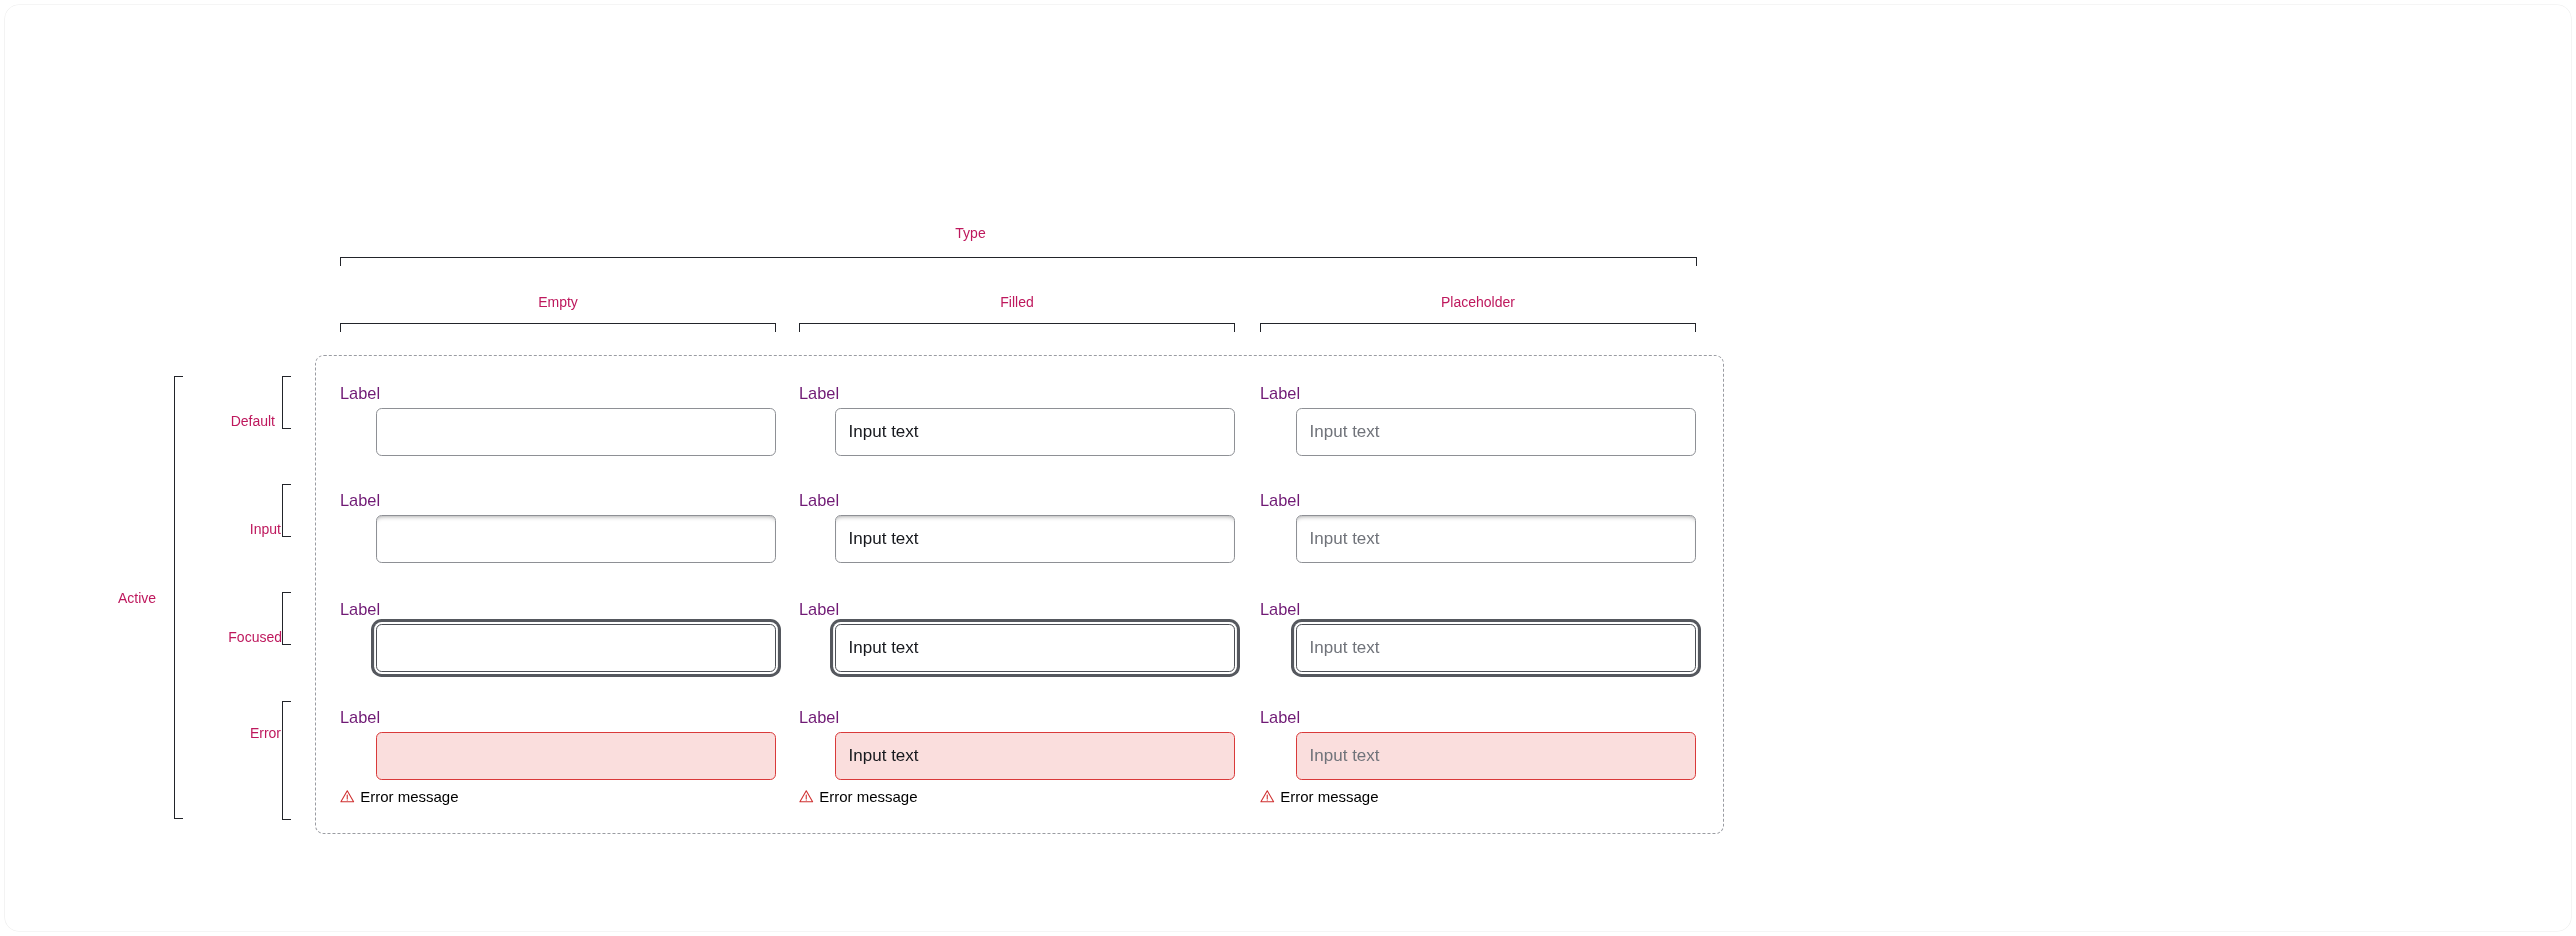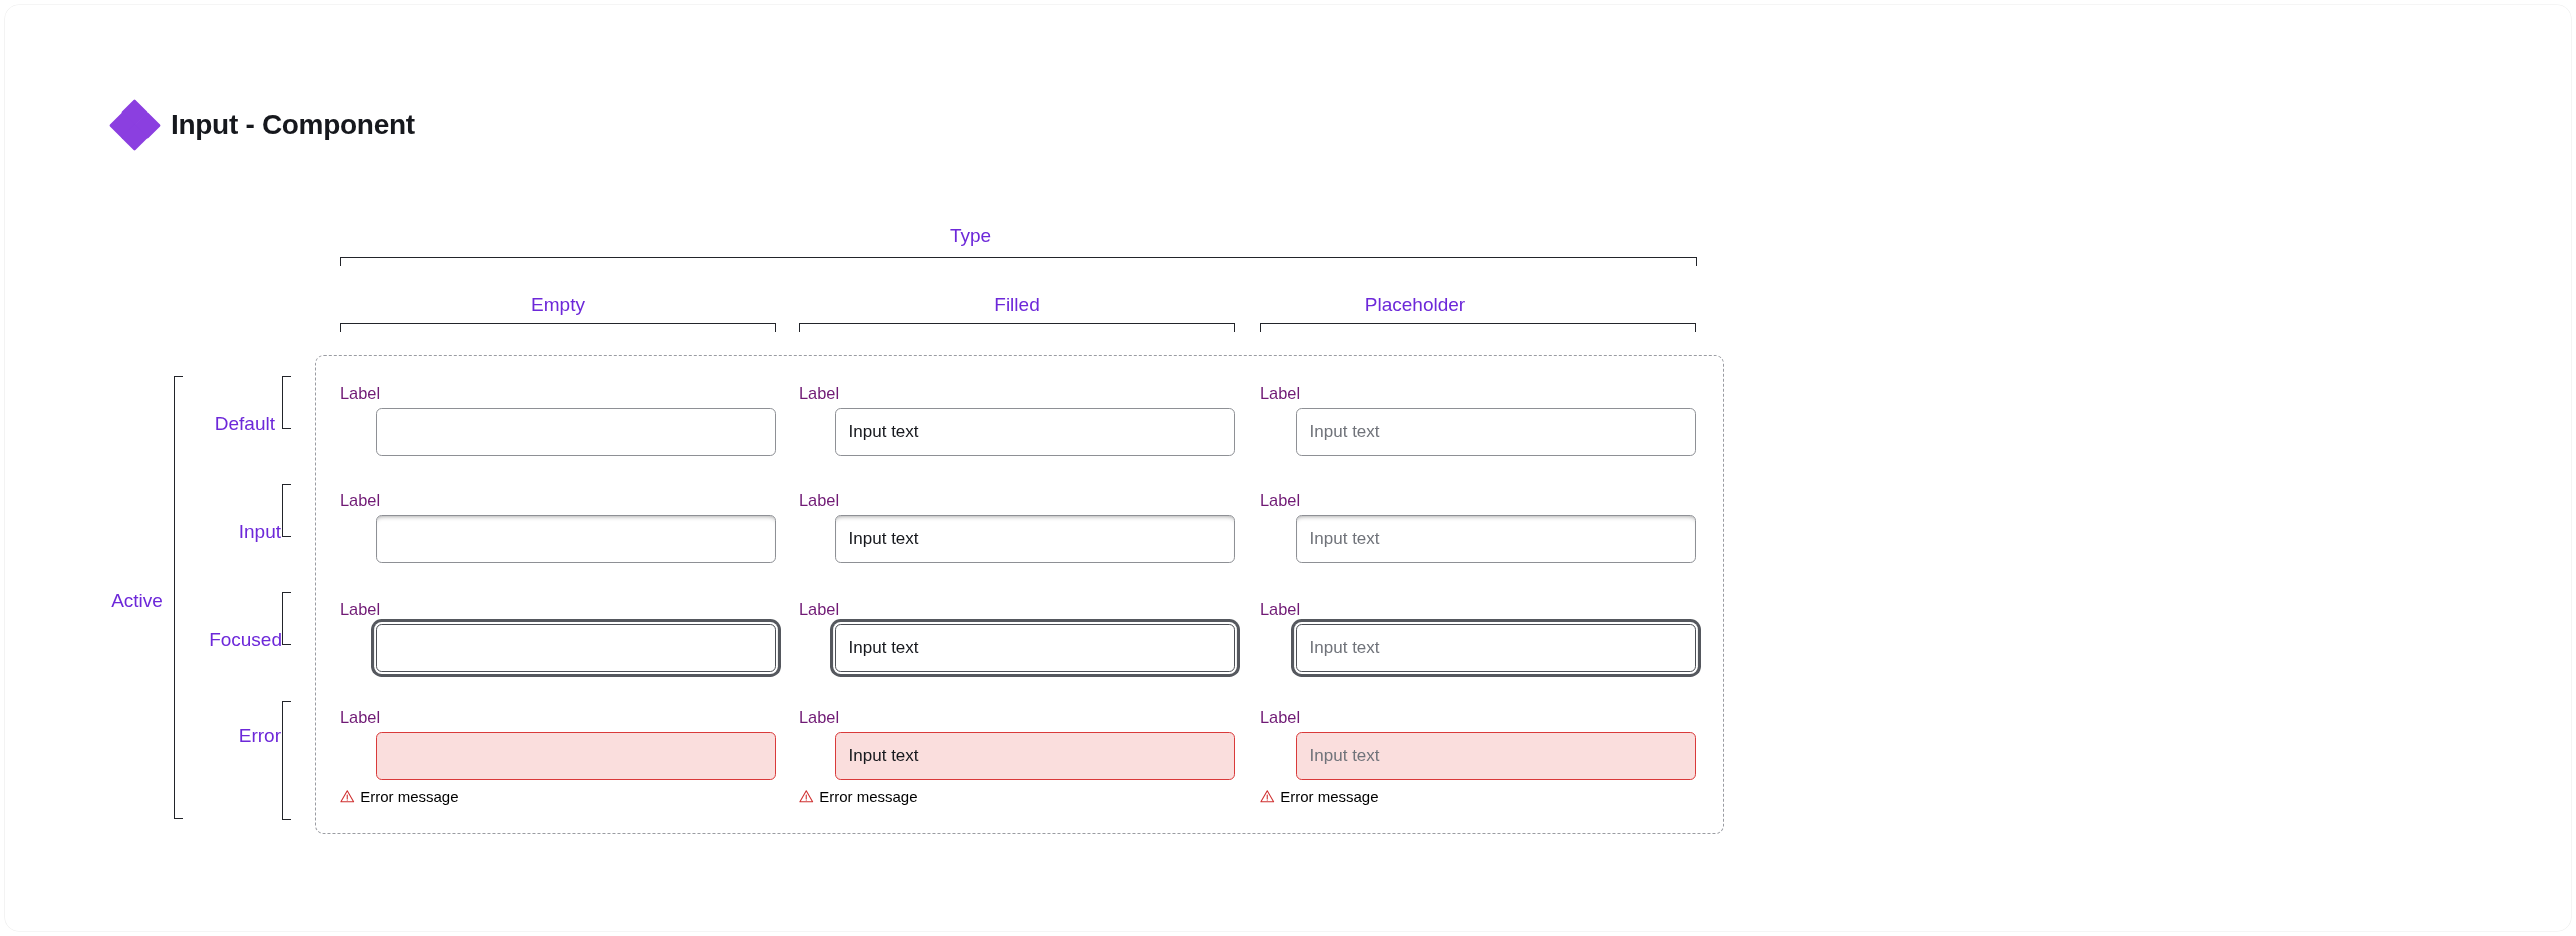--- a/index.html
+++ b/index.html
@@ -34,21 +34,21 @@
   }
   .logo-cluster .d-top   { left: 13.2px; top: 1.3px; }
   .logo-cluster .d-left  { left: 0.6px;  top: 14px; }
   .logo-cluster .d-right { left: 26px; top: 14px; }
   .logo-cluster .d-bot   { left: 13.2px; top: 26.4px; }
 
   
   #diagram { position: absolute; left: 0; top: 0; width: 1761px; height: 926px; }
 
   .axis-label {
-    position: absolute; font-size: 19px; color: #6d28d9;
+    position: absolute; font-size: 14px; color: #be185d;
     text-align: center; white-space: nowrap;
   }
 
   .bracket-h {
     position: absolute; border-top: 1.6px solid #22242a;
     border-left: 1.6px solid #22242a; border-right: 1.6px solid #22242a;
     height: 8.8px;
   }
   .bracket-v {
     position: absolute; border-left: 1.6px solid #22242a;
@@ -93,40 +93,31 @@
   
   #example { position: absolute; left: 1818px; top: 0; width: 692px; height: 926px; }
 </style>
 </head>
 <body>
 
 <div class="page">
 
   <div id="diagram">
 
-    <div class="panel-header" id="header-left">
-      <div class="logo-cluster">
-        <span class="d-top"></span>
-          <span class="d-left"></span>
-        <span class="d-right"></span>
-          <span class="d-bot"></span>
-      </div>
-      <div class="panel-title">Input - Component</div>
-    </div>
 
     <div class="axis-label" style="left:915px; top:220px; width:101px;">Type</div>
     <div class="bracket-h" style="left:335px; top:252px; width:1357px;"></div>
 
     <div class="axis-label" style="left:335px; top:289px; width:436px;">Empty</div>
     <div class="bracket-h" style="left:335px; top:318px; width:436px;"></div>
 
     <div class="axis-label" style="left:794px; top:289px; width:436px;">Filled</div>
     <div class="bracket-h" style="left:794px; top:318px; width:436px;"></div>
 
-    <div class="axis-label" style="left:1192px; top:289px; width:436px;">Placeholder</div>
+    <div class="axis-label" style="left:1255px; top:289px; width:436px;">Placeholder</div>
     <div class="bracket-h" style="left:1255px; top:318px; width:436px;"></div>
 
     <div class="axis-label" style="left:88px; top:585px; width:88px;">Active</div>
     <div class="bracket-v" style="left:169px; top:371px; height:443px;"></div>
 
     <div class="axis-label" style="left:176px; top:408px; width:94px; text-align:right;">Default</div>
     <div class="bracket-v" style="left:277px; top:371px; height:53px;"></div>
 
     <div class="axis-label" style="left:182px; top:516px; width:94px; text-align:right;">Input</div>
     <div class="bracket-v" style="left:277px; top:479px; height:53px;"></div>

